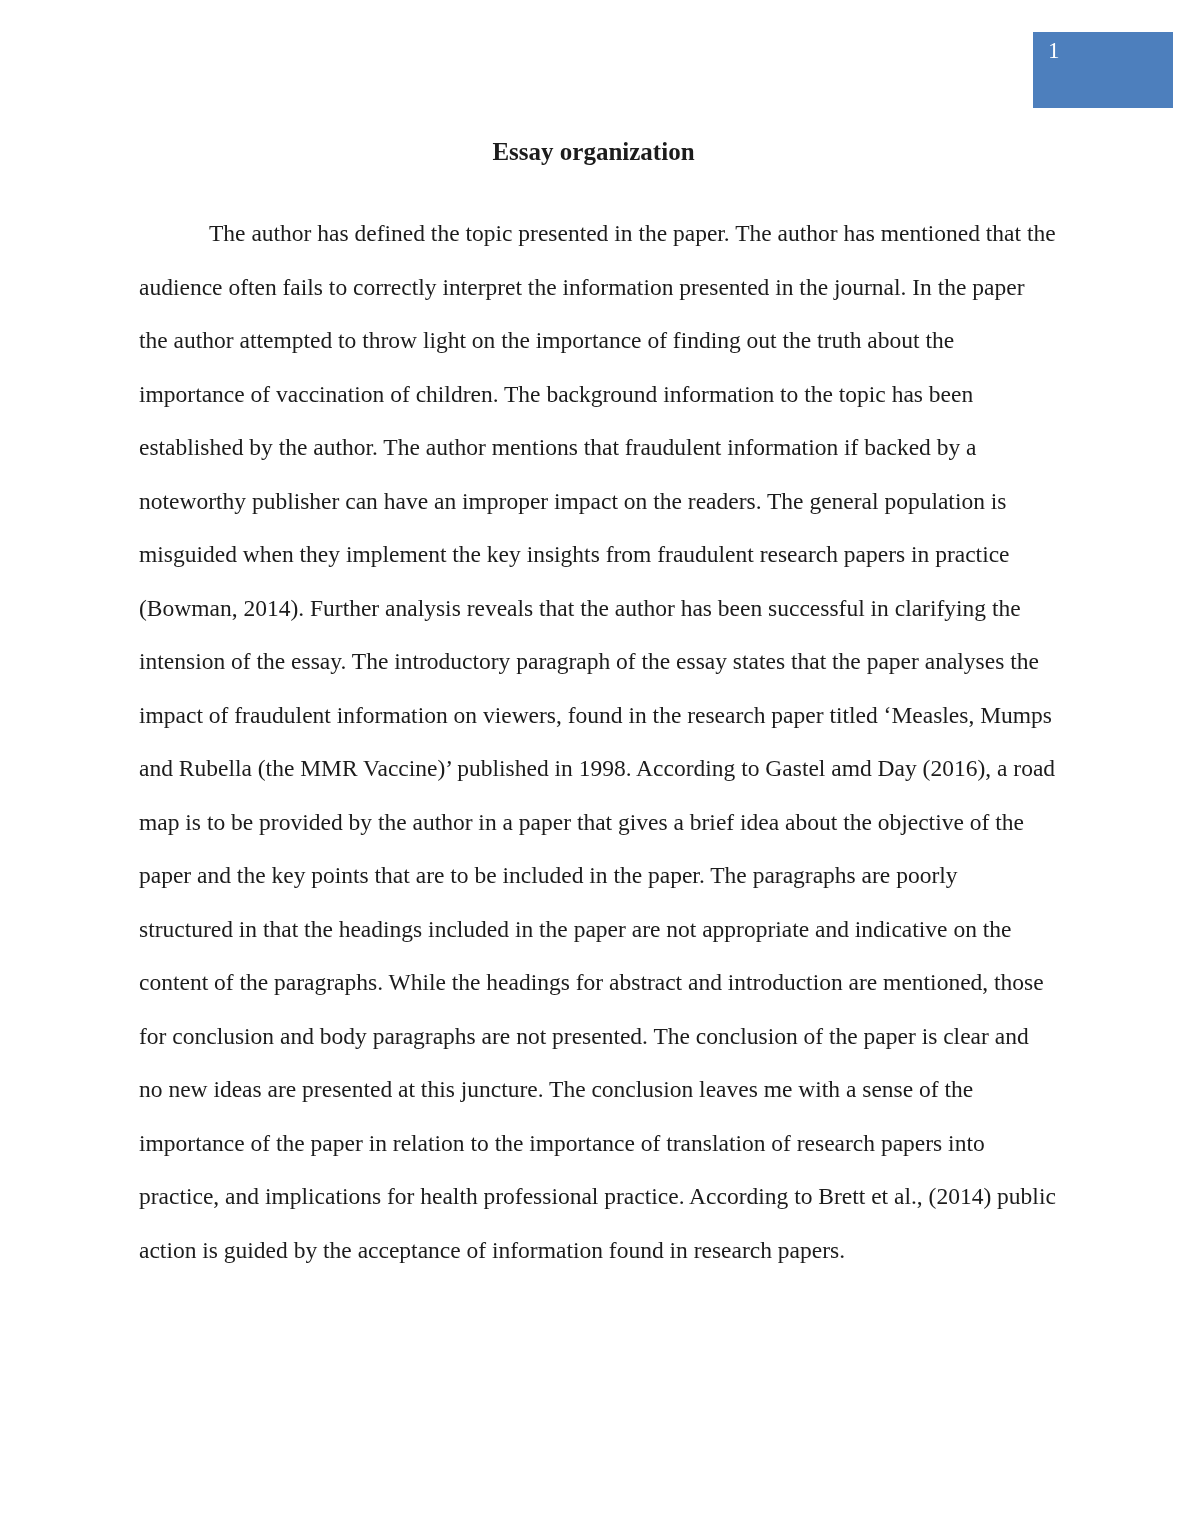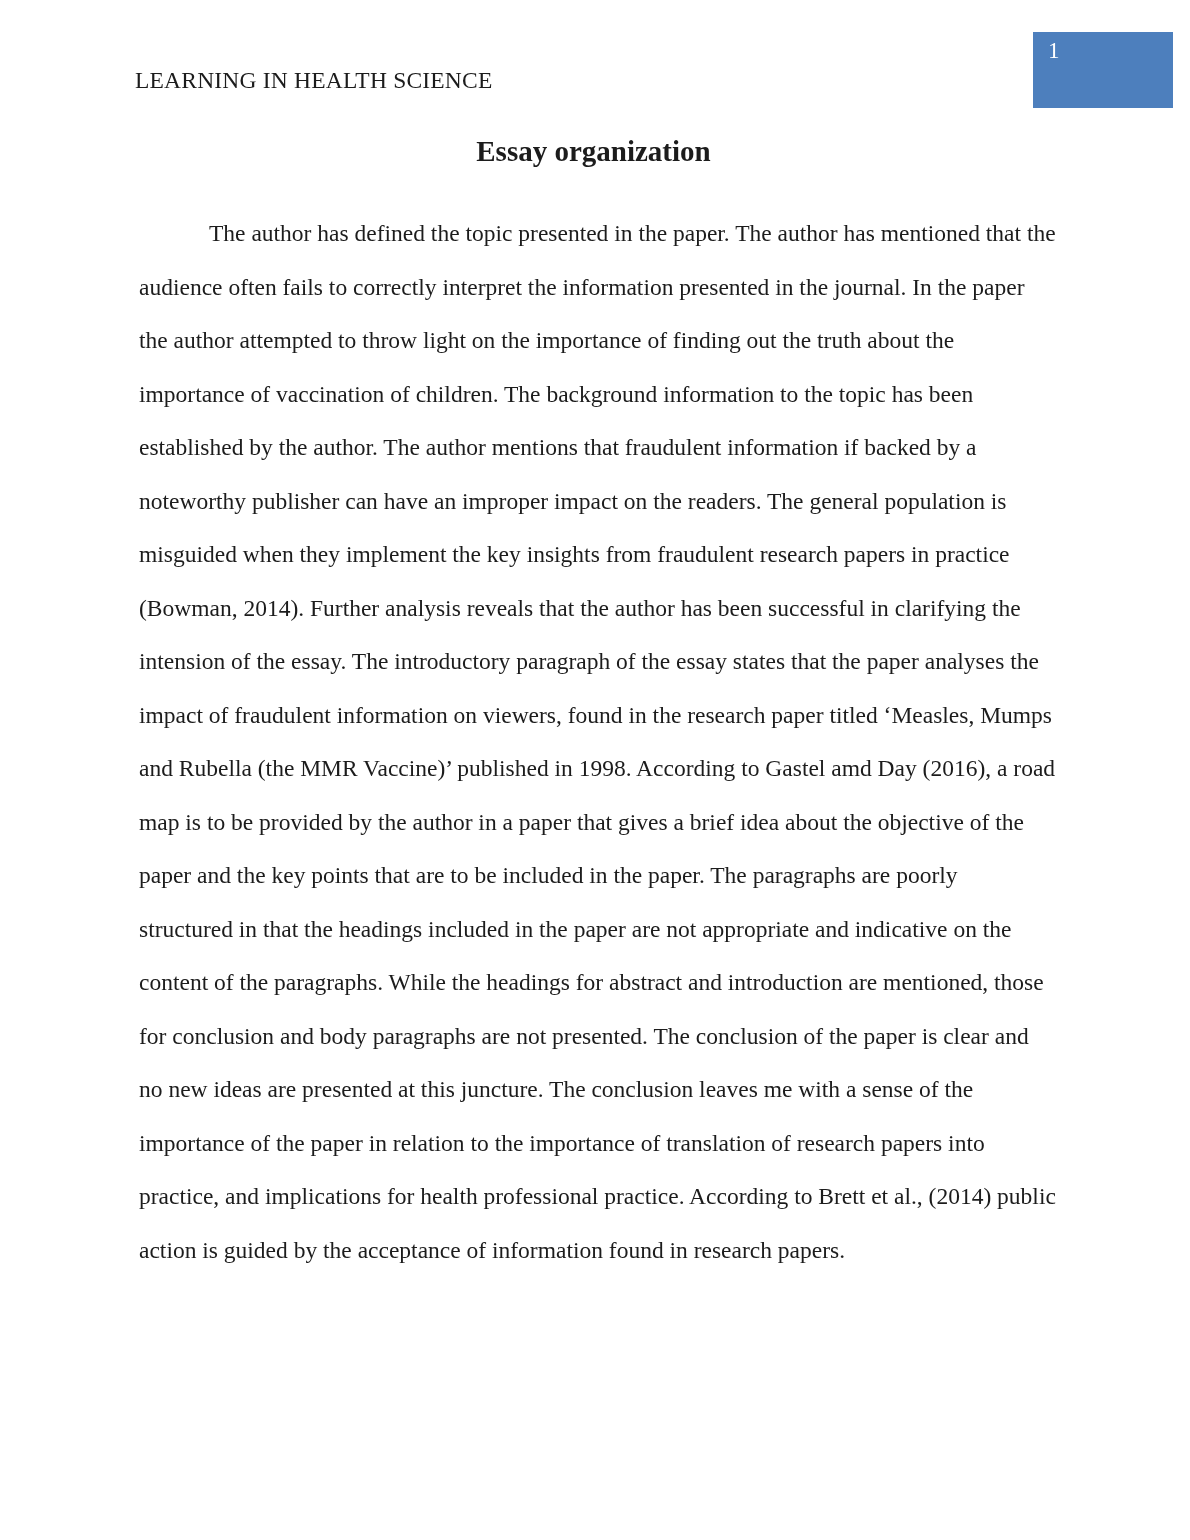--- a/index.html
+++ b/index.html
@@ -48,42 +48,41 @@
     font-size:23px;
     line-height:26px;
   }
   .essay-title{
     position:absolute;
     top:138px;
     left:135px;
     width:917px;
     margin:0;
     text-align:center;
-    font-size:29px;
+    font-size:25px;
     font-weight:bold;
     line-height:27px;
   }
   .essay-body{
     position:absolute;
     top:203px;
     left:135px;
     width:917px;
     margin:4px;
     font-size:23.5px;
     line-height:53.5px;
     text-align:left;
     text-indent:70px;
   }
 </style>
 </head>
 <body>
 
 <div class="page">
 
-  <div class="running-head">LEARNING IN HEALTH SCIENCE</div>
 
   <div class="page-number-box">
     <span class="pgnum">1</span>
   </div>
 
   <h1 class="essay-title">Essay organization</h1>
 
   <p class="essay-body">The author has defined the topic presented in the paper. The author has mentioned that the audience often fails to correctly interpret the information presented in the journal. In the paper the author attempted to throw light on the importance of finding out the truth about the importance of vaccination of children. The background information to the topic has been established by the author. The author mentions that fraudulent information if backed by a noteworthy publisher can have an improper impact on the readers. The general population is misguided when they implement the key insights from fraudulent research papers in practice (Bowman, 2014). Further analysis reveals that the author has been successful in clarifying the intension of the essay. The introductory paragraph of the essay states that the paper analyses the impact of fraudulent information on viewers, found in the research paper titled ‘Measles, Mumps and Rubella (the MMR Vaccine)’ published in 1998. According to Gastel amd Day (2016), a road map is to be provided by the author in a paper that gives a brief idea about the objective of the paper and the key points that are to be included in the paper. The paragraphs are poorly structured in that the headings included in the paper are not appropriate and indicative on the content of the paragraphs. While the headings for abstract and introduction are mentioned, those for conclusion and body paragraphs are not presented. The conclusion of the paper is clear and no new ideas are presented at this juncture. The conclusion leaves me with a sense of the importance of the paper in relation to the importance of translation of research papers into practice, and implications for health professional practice. According to Brett et al., (2014) public action is guided by the acceptance of information found in research papers.</p>
 
 </div>

